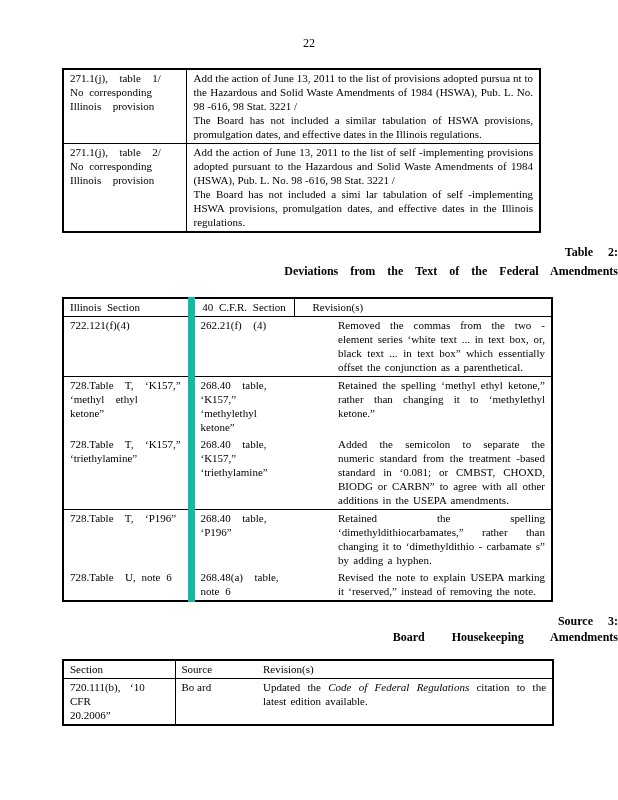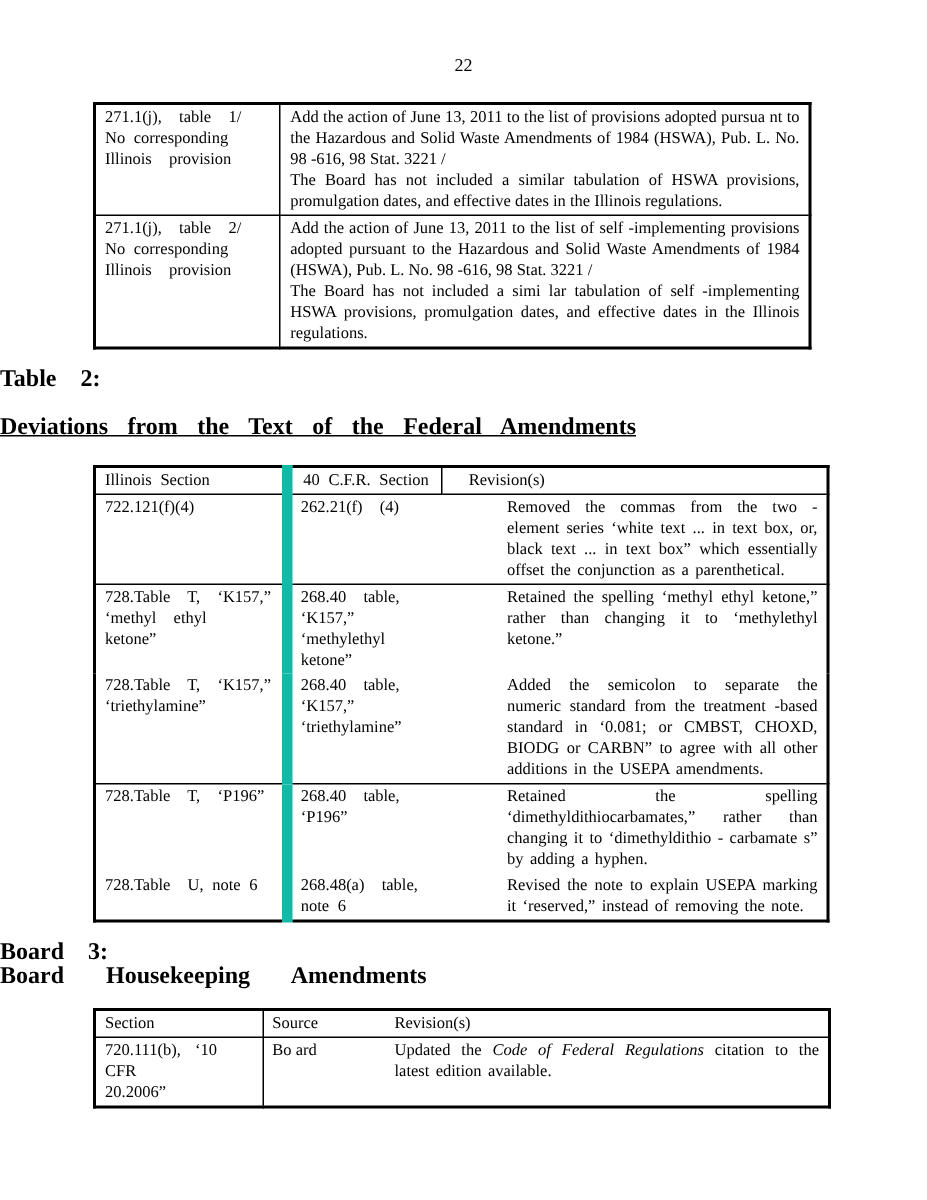--- a/index.html
+++ b/index.html
@@ -30,28 +30,28 @@
   .just{text-align:justify;word-spacing:1.5px;}
   .ws{word-spacing:3px;}
   .para{text-align:justify;}
   
   .t1{margin:18px 0 12px 62px;width:477px;border:2px solid #000;}
   .t1 .c1{border-right:1px solid #000;}
   .t1 tr.hb>td{border-bottom:1px solid #000;}
   .t1 .c2{padding-left:7px;}
   
   .caption{
-    text-align:left;
+    text-align:right;
     font-weight:bold;
-    font-size:16px;
+    font-size:12px;
     line-height:13px;
     margin-top:13px;
   }
   .cap-line1{word-spacing:12px;}
-  .cap-line2{word-spacing:9px;margin-top:19px;text-decoration:underline;}
+  .cap-line2{word-spacing:9px;margin-top:6px;}
   .cap-line2-t3{word-spacing:24px;margin-top:3px;}
   .t2{margin:19px 0 0 62px;width:489px;border:2px solid #000;}
   .t2 .c1{border-right:7px solid #14b8a6;}
   .t2 th{border-bottom:1px solid #000;}
   .t2 th.c2{border-right:1px solid #000;text-align:center;}
   .t2 th.c3{padding-left:18px;}
   .t2 td.c3{padding-left:44px;}
   .t2 tr.hb>td{border-bottom:1px solid #000;}
   
   .t3{margin:15px 0 0 62px;width:490px;border:2px solid #000;}
@@ -139,21 +139,21 @@
       </tr>
       <tr>
         <td class="c1 pre ws">728.Table  U, note 6</td>
         <td class="c2 pre ws">268.48(a)  table,  note 6</td>
         <td class="c3 just">Revised the note to explain USEPA marking it ‘reserved,” instead of removing the note.</td>
       </tr>
     </tbody>
   </table>
 
   <div class="caption">
-    <div class="cap-line1">Board 3:</div>
+    <div class="cap-line1">Source 3:</div>
     <div class="cap-line2-t3">Board Housekeeping Amendments</div>
   </div>
 
   <table class="t3">
     <colgroup>
         <col style="width:112px">
         <col style="width:85px">
         <col style="width:293px">
       </colgroup>
     <thead>

